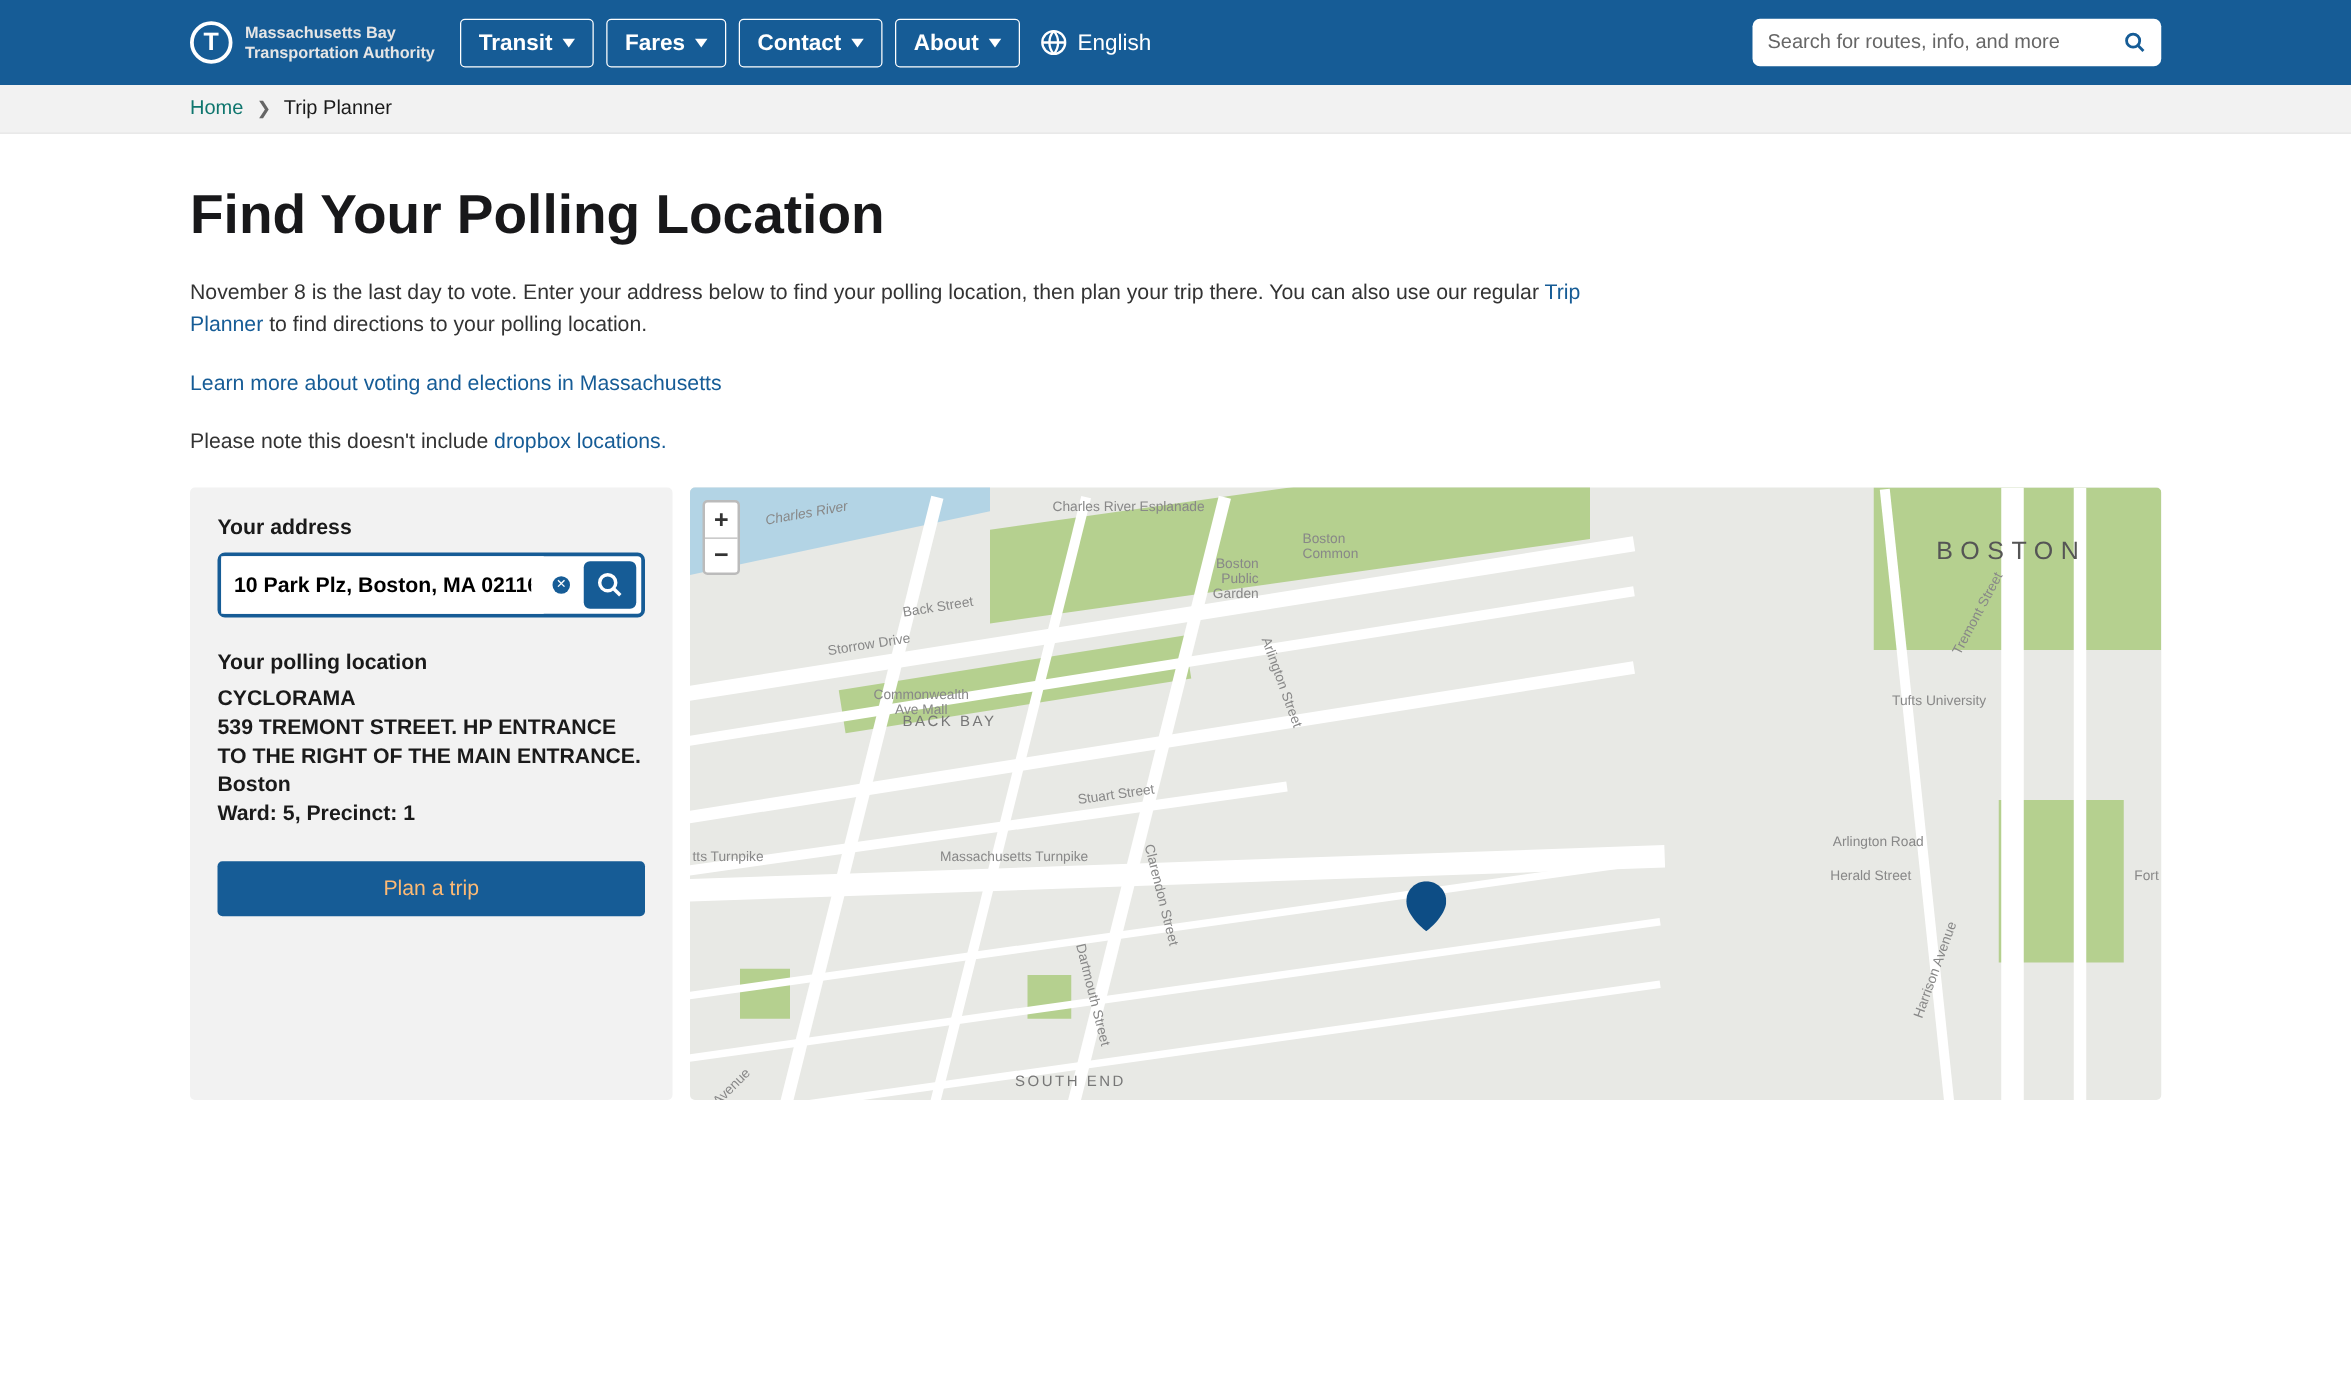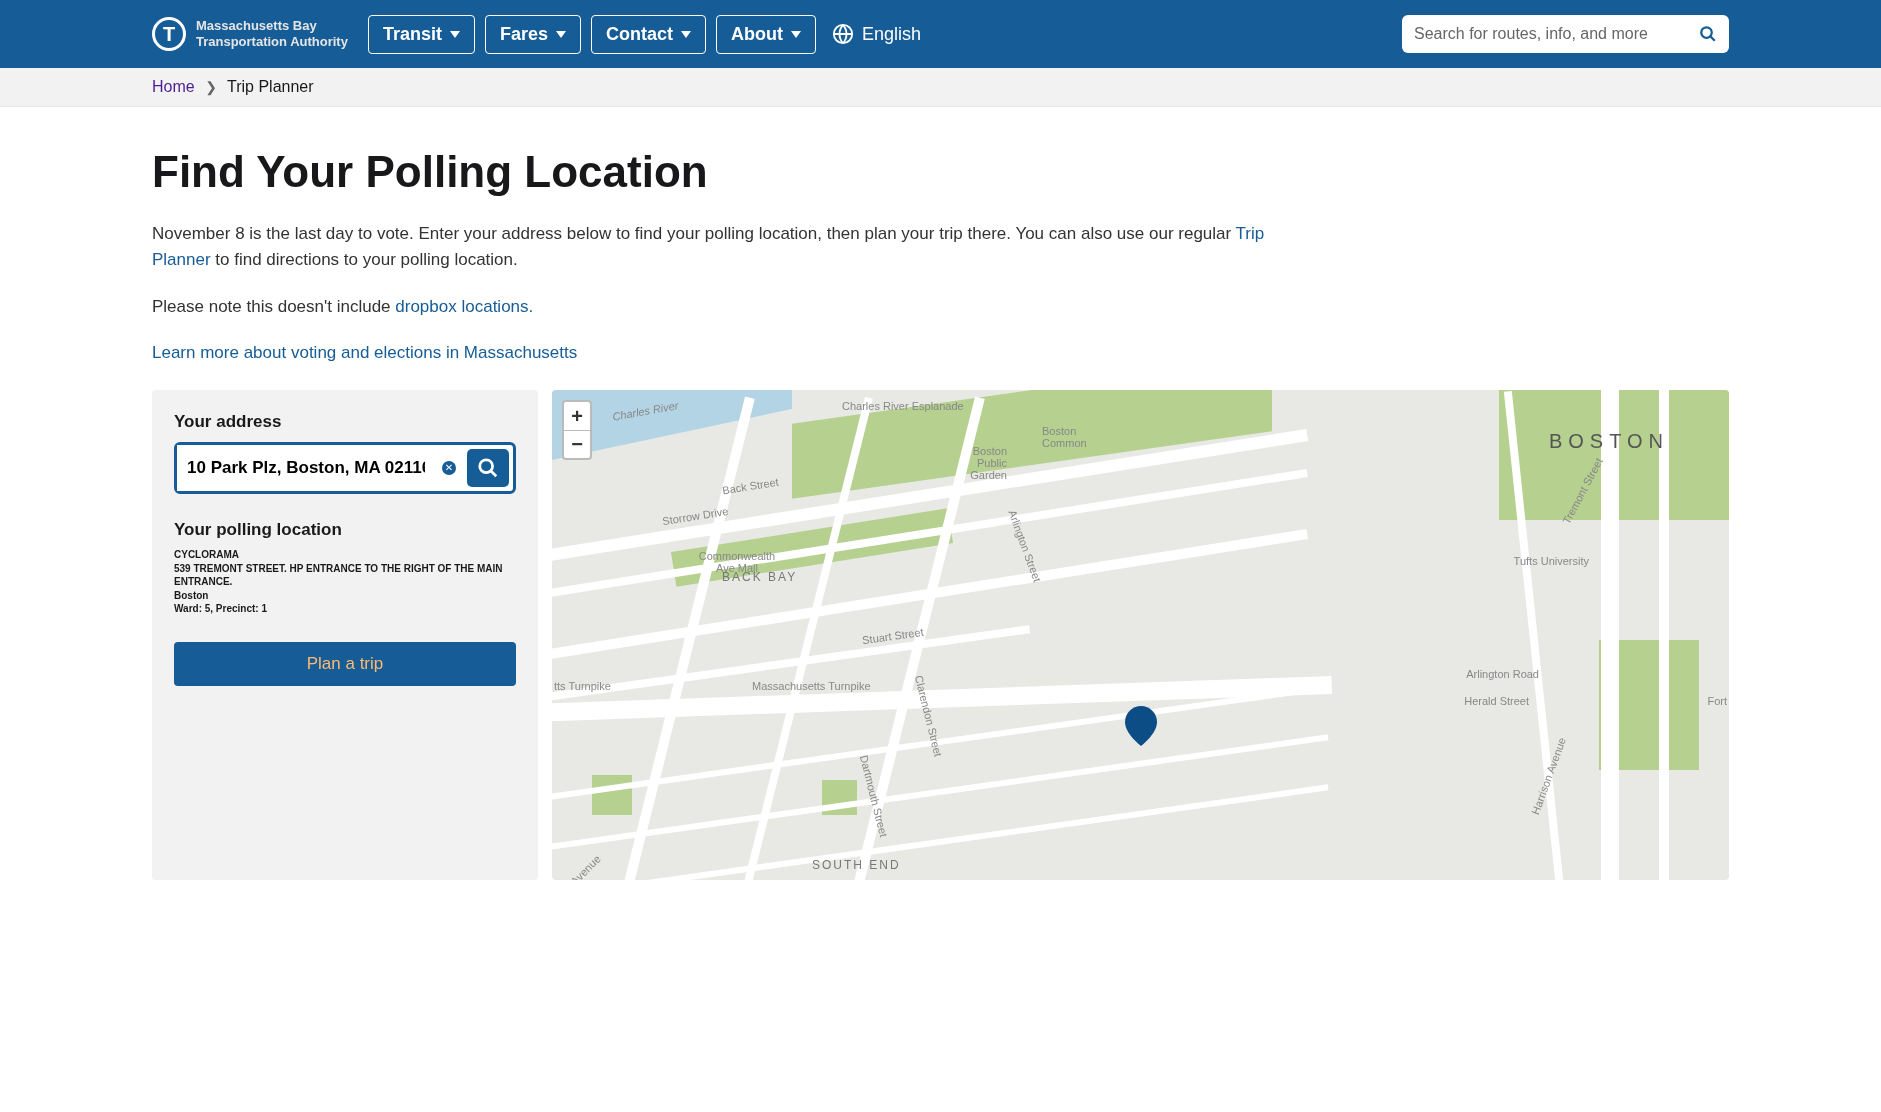--- a/index.html
+++ b/index.html
@@ -98,21 +98,21 @@
   width: 18px;
   height: 18px;
   color: #165c96;
 }
 .breadcrumb-bar {
   background: #f2f2f2;
   border-bottom: 1px solid #e5e5e5;
   padding: 10px 152px;
   font-size: 16px;
 }
-.breadcrumb-bar a { color: #4c1d95; text-decoration: none; text-align: right; }
+.breadcrumb-bar a { color: #0f766e; text-decoration: none; text-align: right; }
 .breadcrumb-sep { color: #666; margin: 0 6px; font-size: 14px; }
 .content {
   padding: 40px 152px 0;
 }
 .page-title {
   font-size: 44px;
   font-weight: bold;
   color: #18181a;
   margin-bottom: 24px;
 }
@@ -191,21 +191,21 @@
 }
 .lookup-btn svg { width: 22px; height: 22px; }
 .result-label {
   font-weight: bold;
   font-size: 17px;
   margin-top: 26px;
   margin-bottom: 8px;
 }
 .result-block {
   font-weight: bold;
-  font-size: 10px;
+  font-size: 17px;
   line-height: 1.35;
 }
 .plan-btn {
   width: 100%;
   margin-top: 26px;
   background: #165c96;
   color: #fdba74;
   border: none;
   padding: 12px;
   font-size: 17px;
@@ -312,25 +312,25 @@
 </div>
 
 <div class="content">
   <h1 class="page-title">Find Your Polling Location</h1>
 
   <p class="intro-p">
     <span>November 8 is the last day to vote. Enter your address below to find your polling location, then plan your trip there. You can also use our regular </span><a href="#" class="link">Trip Planner</a><span> to find directions to your polling location.</span>
   </p>
 
   <p class="intro-p">
+    <a href="#" class="link">Learn more about voting and elections in Massachusetts</a>
+  </p>
+
+  <p class="intro-p">
     <span>Please note this doesn't include </span><a href="#" class="link">dropbox locations.</a>
-  </p>
-
-  <p class="intro-p">
-    <a href="#" class="link">Learn more about voting and elections in Massachusetts</a>
   </p>
 
   <div class="main-row">
     <div class="sidebar">
       <div class="form-label">Your address</div>
       <div class="address-wrap">
         <input class="address-input" value="10 Park Plz, Boston, MA 02116-3900" style="">
         <button class="clear-btn">
           <span class="clear-circle">✕</span>
         </button>

